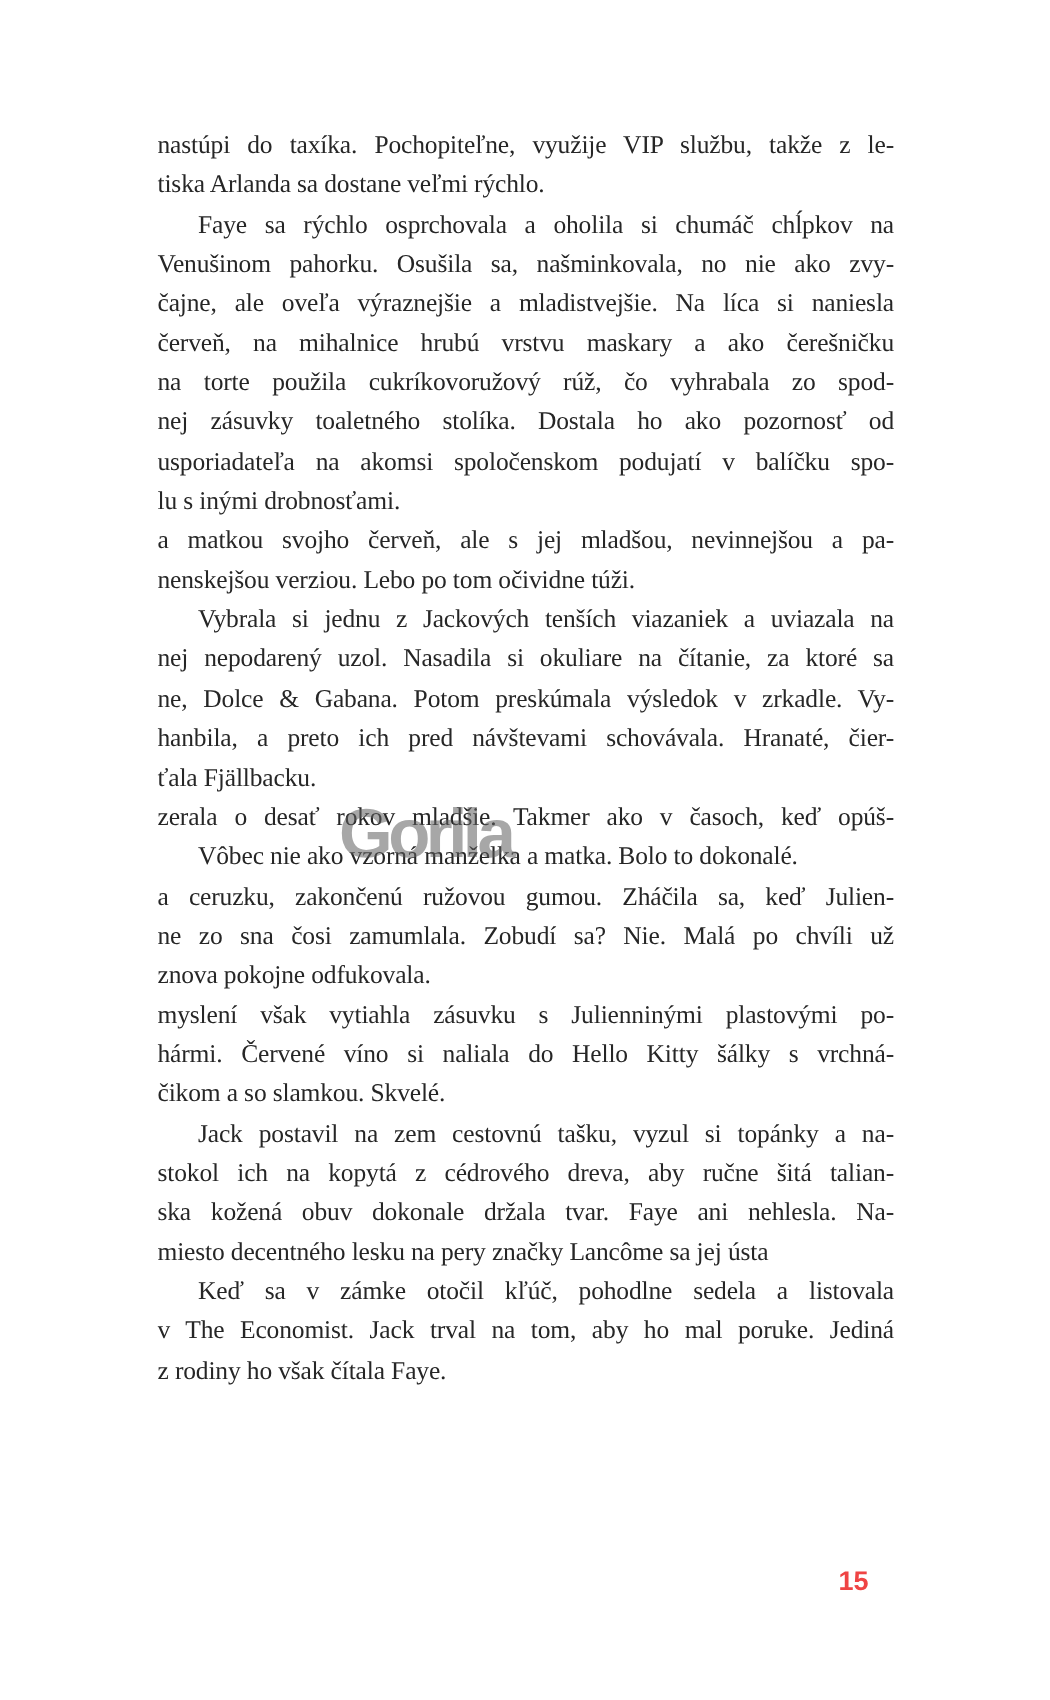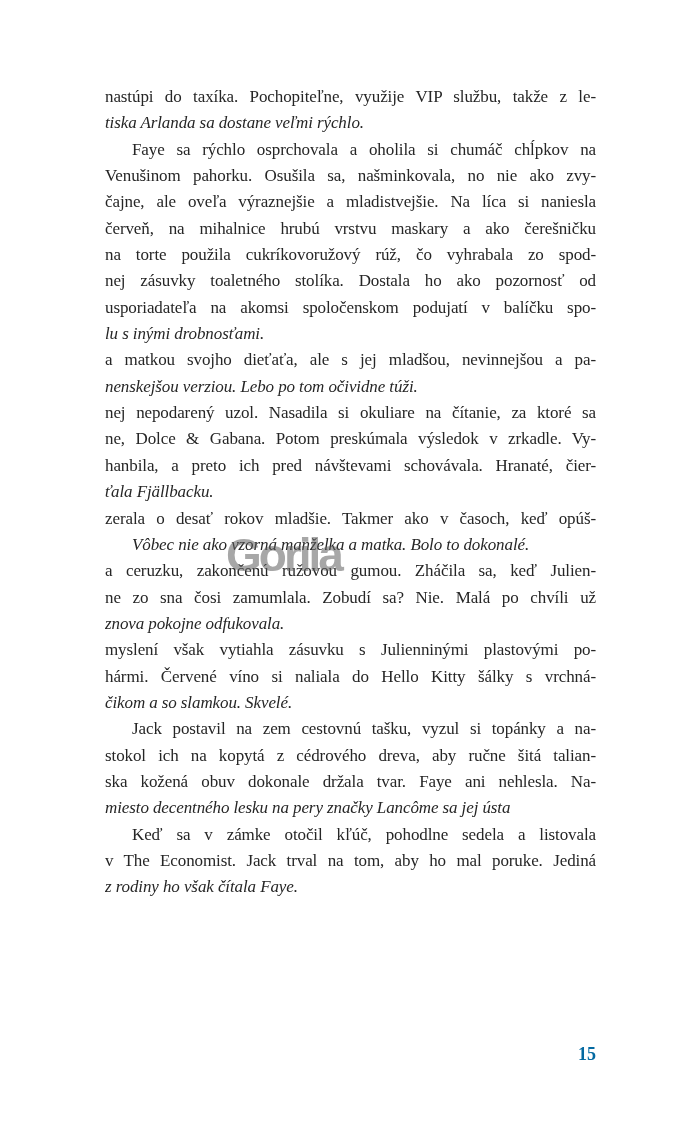--- a/index.html
+++ b/index.html
@@ -26,43 +26,43 @@
     letter-spacing: -0.1px;
     z-index: 1;
   }
   .paragraph { margin: 0; padding: 0; }
   .line {
     height: 26.35px;
     overflow: hidden;
     text-align: justify;
     text-align-last: justify;
   }
-  .line.last { text-align-last: left; font-style: italic; }
+  .line.last { text-align-last: left; }
   .line.indent { text-indent: 27px; }
   .watermark {
     position: absolute;
     left: 226px;
     top: 528px;
     z-index: 3;
     font-family: Liberation Sans, sans-serif;
     font-weight: bold;
     font-size: 46px;
     letter-spacing: -3px;
     color: rgba(95, 95, 95, 0.55);
     pointer-events: none;
     user-select: none;
   }
   .page-number {
     position: absolute;
     top: 1044px;
-    right: 104px;
-    font-family: Liberation Serif, serif;
+    right: 121px;
+    font-family: Liberation Sans, sans-serif;
     font-weight: 700;
     font-size: 18px;
-    color: #0369a1;
+    color: #ef4444;
     z-index: 1;
   }
 </style>
 </head>
 <body>
 
 <div class="page">
   <div class="text-block">
       <div class="paragraph">
         <div class="line">nastúpi do taxíka. Pochopiteľne, využije VIP službu, takže z le-</div>
@@ -72,24 +72,25 @@
         <div class="line indent">Faye sa rýchlo osprchovala a oholila si chumáč chĺpkov na</div>
         <div class="line">Venušinom pahorku. Osušila sa, našminkovala, no nie ako zvy-</div>
         <div class="line">čajne, ale oveľa výraznejšie a mladistvejšie. Na líca si naniesla</div>
         <div class="line">červeň, na mihalnice hrubú vrstvu maskary a ako čerešničku</div>
         <div class="line">na torte použila cukríkovoružový rúž, čo vyhrabala zo spod-</div>
         <div class="line">nej zásuvky toaletného stolíka. Dostala ho ako pozornosť od</div>
         <div class="line">usporiadateľa na akomsi spoločenskom podujatí v balíčku spo-</div>
         <div class="line last">lu s inými drobnosťami.</div>
       </div>
       <div class="paragraph">
-        <div class="line">a matkou svojho dieťaťa, ale s jej mladšou, nevinnejšou a pa-</div>
+        <div class="line">a matkou svojho červeň, ale s jej mladšou, nevinnejšou a pa-</div>
         <div class="line last">nenskejšou verziou. Lebo po tom očividne túži.</div>
       </div>
       <div class="paragraph">
+        <div class="line indent">Vybrala si jednu z Jackových tenších viazaniek a uviazala na</div>
         <div class="line">nej nepodarený uzol. Nasadila si okuliare na čítanie, za ktoré sa</div>
         <div class="line">ne, Dolce &amp; Gabana. Potom preskúmala výsledok v zrkadle. Vy-</div>
         <div class="line">hanbila, a preto ich pred návštevami schovávala. Hranaté, čier-</div>
         <div class="line last">ťala Fjällbacku.</div>
         <div class="line">zerala o desať rokov mladšie. Takmer ako v časoch, keď opúš-</div>
       </div>
       <div class="paragraph">
         <div class="line last indent">Vôbec nie ako vzorná manželka a matka. Bolo to dokonalé.</div>
       </div>
       <div class="paragraph">

